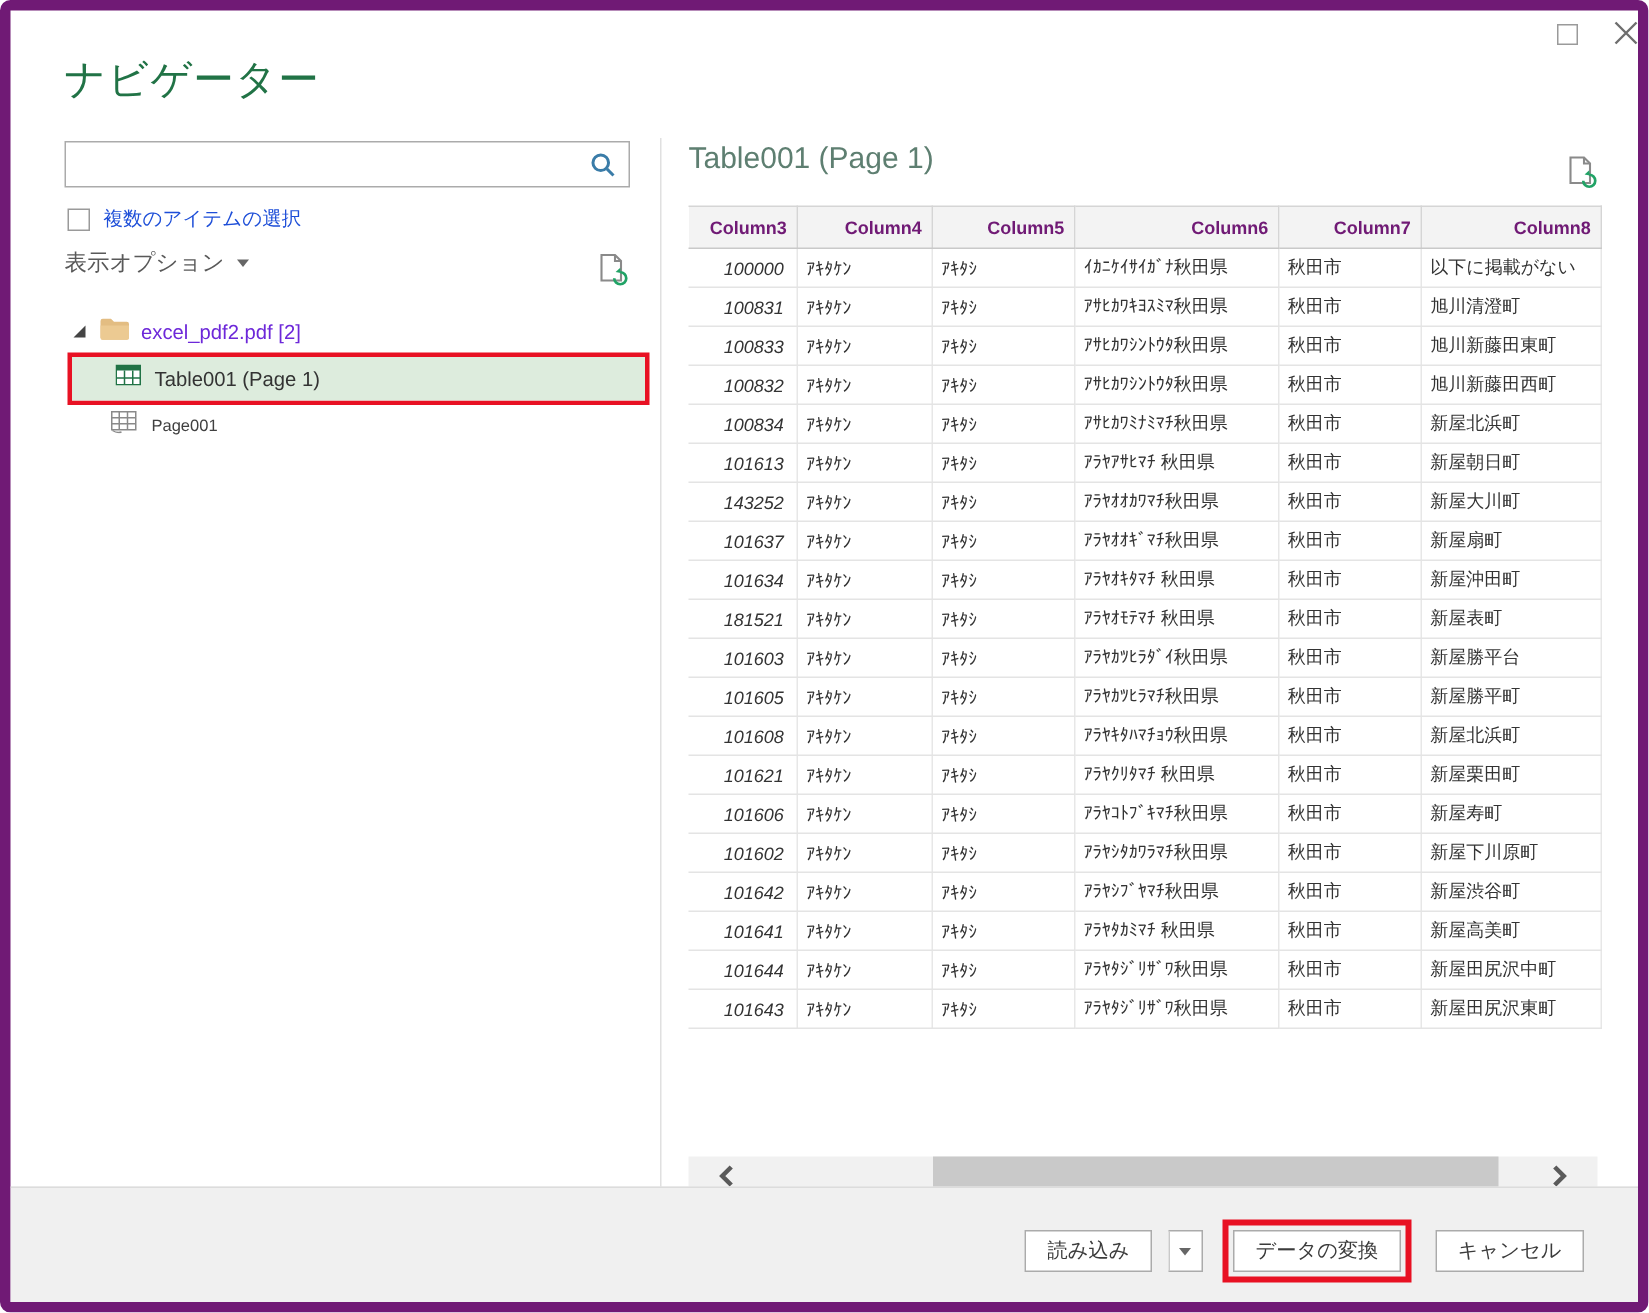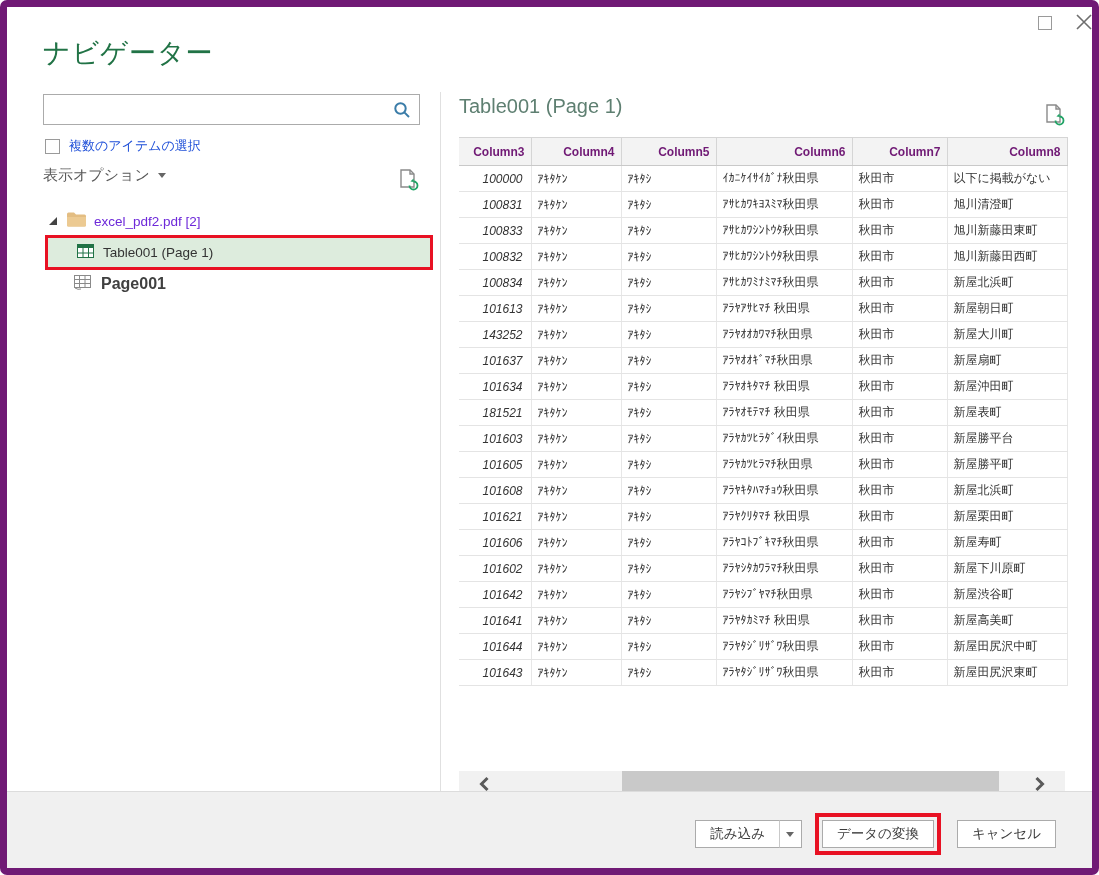--- a/index.html
+++ b/index.html
@@ -31,21 +31,21 @@
 
   
   #tree-root-row { position:absolute; left:42px; top:203px; height:22px; display:flex; align-items:center; }
   .expander { width:0; height:0; border-left:8px solid transparent; border-bottom:8px solid #444; }
   #tree-root-row .icon-folder { margin-left:9px; }
   #tree-root-label { margin-left:8px; font-size:13.5px; color:#6d28d9; }
   #tree-annotation { position:absolute; left:38px; top:228px; width:388px; height:35px; border:3px solid #e81123; }
   #tree-item-selected { position:absolute; left:0; top:0; width:382px; height:29px; background:#ddecdd; display:flex; align-items:center; padding-left:29px; }
   #tree-item-selected .label { margin-left:9px; font-size:13.5px; color:#333; }
   #tree-item-page { position:absolute; left:67px; top:266px; height:22px; display:flex; align-items:center; }
-  #tree-item-page .label { margin-left:9px; font-size:16px; color:#404040;font-weight:bold; }
+  #tree-item-page .label { margin-left:9px; font-size:11px; color:#404040; }
 
   
   #pane-divider { position:absolute; left:433px; top:85px; width:1px; height:713px; background:#e0e0e0; }
 
   
   #preview-title { position:absolute; left:452px; top:88px; font-size:20px; color:#5e7f71; }
   #preview-refresh { position:absolute; left:1037px; top:96px; }
 
   #preview-table { position:absolute; left:452px; top:130px; width:608px; border-collapse:collapse; table-layout:fixed; font-size:12px; }
   #preview-table th, #preview-table td { white-space:nowrap; overflow:hidden; padding:0 6px; }
@@ -70,21 +70,21 @@
   #hscroll-left { left:17px; }
   #hscroll-right { right:17px; }
 
   
   #footer { position:absolute; left:0; bottom:0; width:100%; height:77px; background:#f0f0f0; border-top:1px solid #dcdcdc; }
   #footer-buttons { position:absolute; right:36px; top:21px; display:flex; align-items:center; }
   .btn {
     height:28px; background:#fff; border:1px solid #ababab; color:#3b3b3b;
     font-size:13.5px; font-family:inherit; padding:0 14px; cursor:default; display:flex; align-items:center;
   }
-  #load-split { display:flex; }
+  #load-split { display:flex;gap:12px; }
   #load-caret-btn { width:23px; height:28px; background:#fff; border:1px solid #ababab; border-left:1px solid #c9c9c9; margin-left:-1px; display:flex; align-items:center; justify-content:center; }
   #transform-annotation { border:4px solid #e81123; padding:3px; margin-left:13px; }
   #cancel-button { margin-left:16px; }
 </style>
 </head>
 <body>
 
 <div id="window">
 
   <div id="btn-max" class="win-btn"></div>

